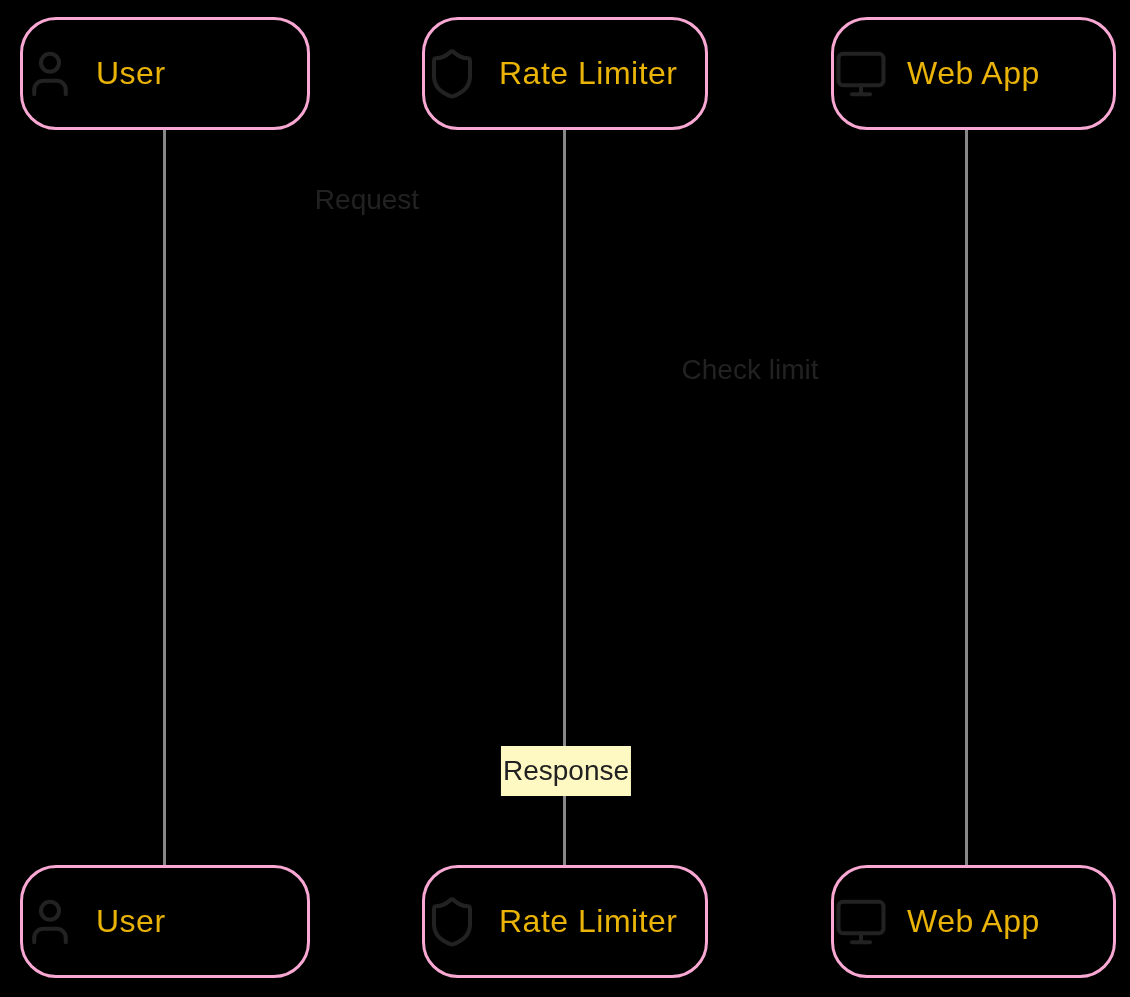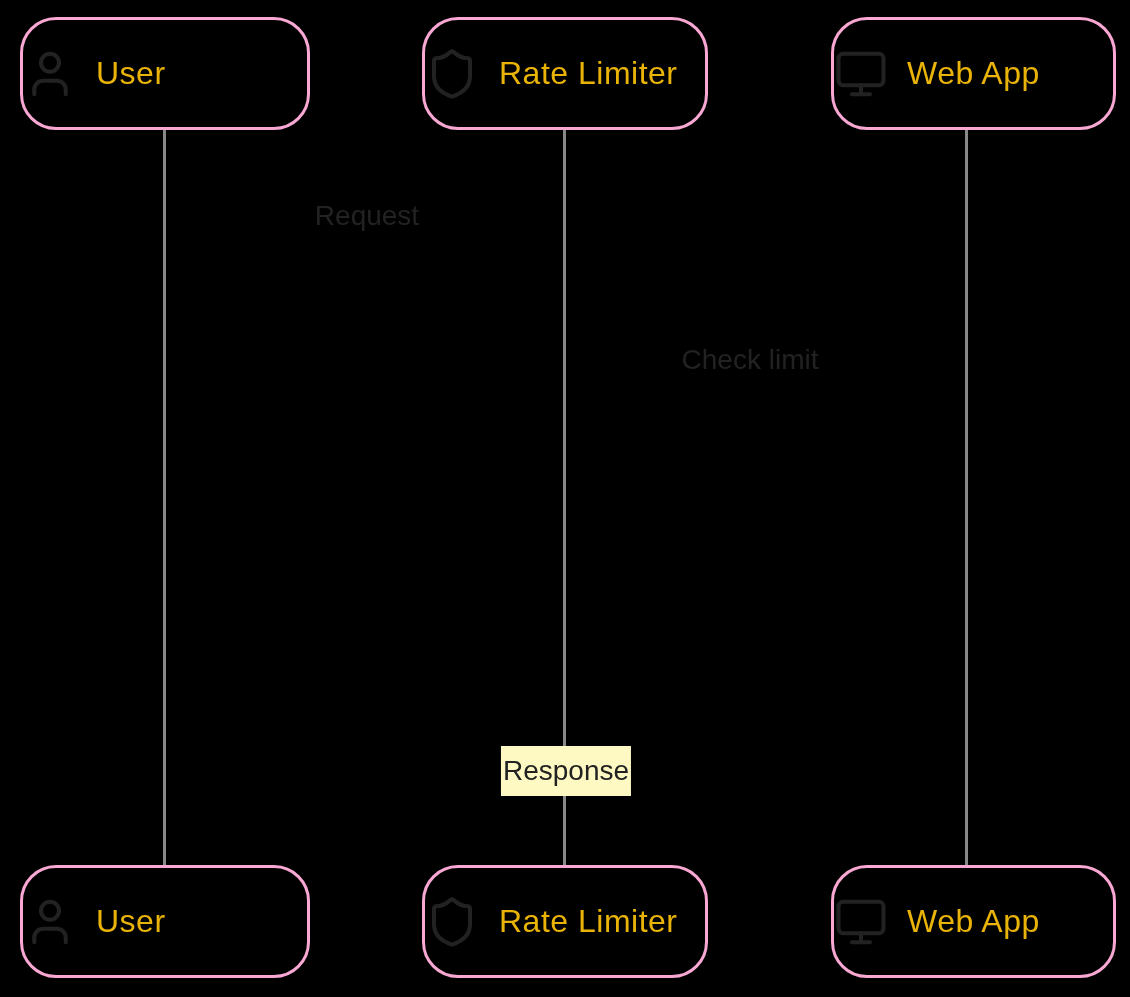--- a/index.html
+++ b/index.html
@@ -68,22 +68,22 @@
   .ll-web  { left: 965px; }
 
   
   .msg {
     position: absolute;
     transform: translate(-50%, -50%);
     color: #222222;
     font-size: 28px;
     white-space: nowrap;
   }
-  .msg-request  { left: 367px; top: 216px; }
-  .msg-check    { left: 750px; top: 360px; }
+  .msg-request  { left: 367px; top: 200px; }
+  .msg-check    { left: 750px; top: 370px; }
   .msg-status   { left: 749px; top: 604px; }
   .msg-response {
     left: 566px; top: 771px;
     background: #fef9c3;       
     padding: 9px 2px;
   }
 </style>
 </head>
 <body>
 

